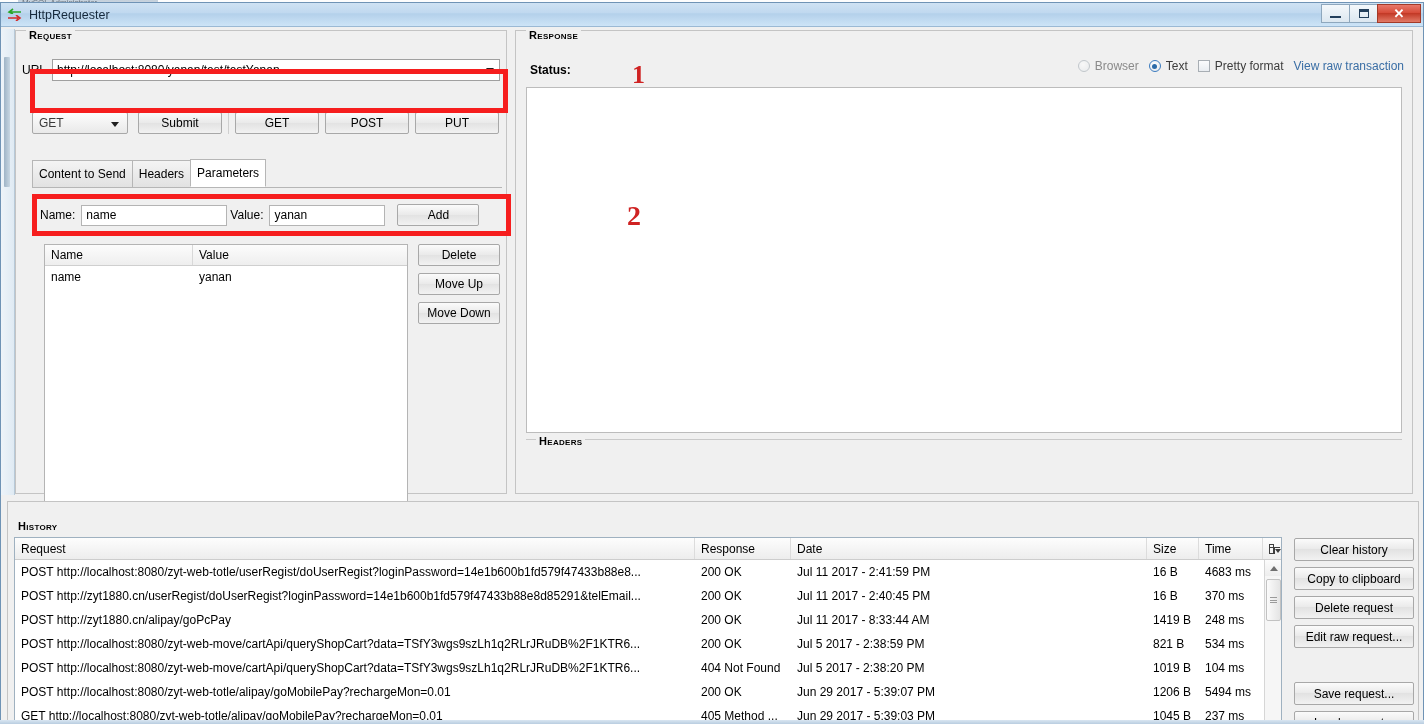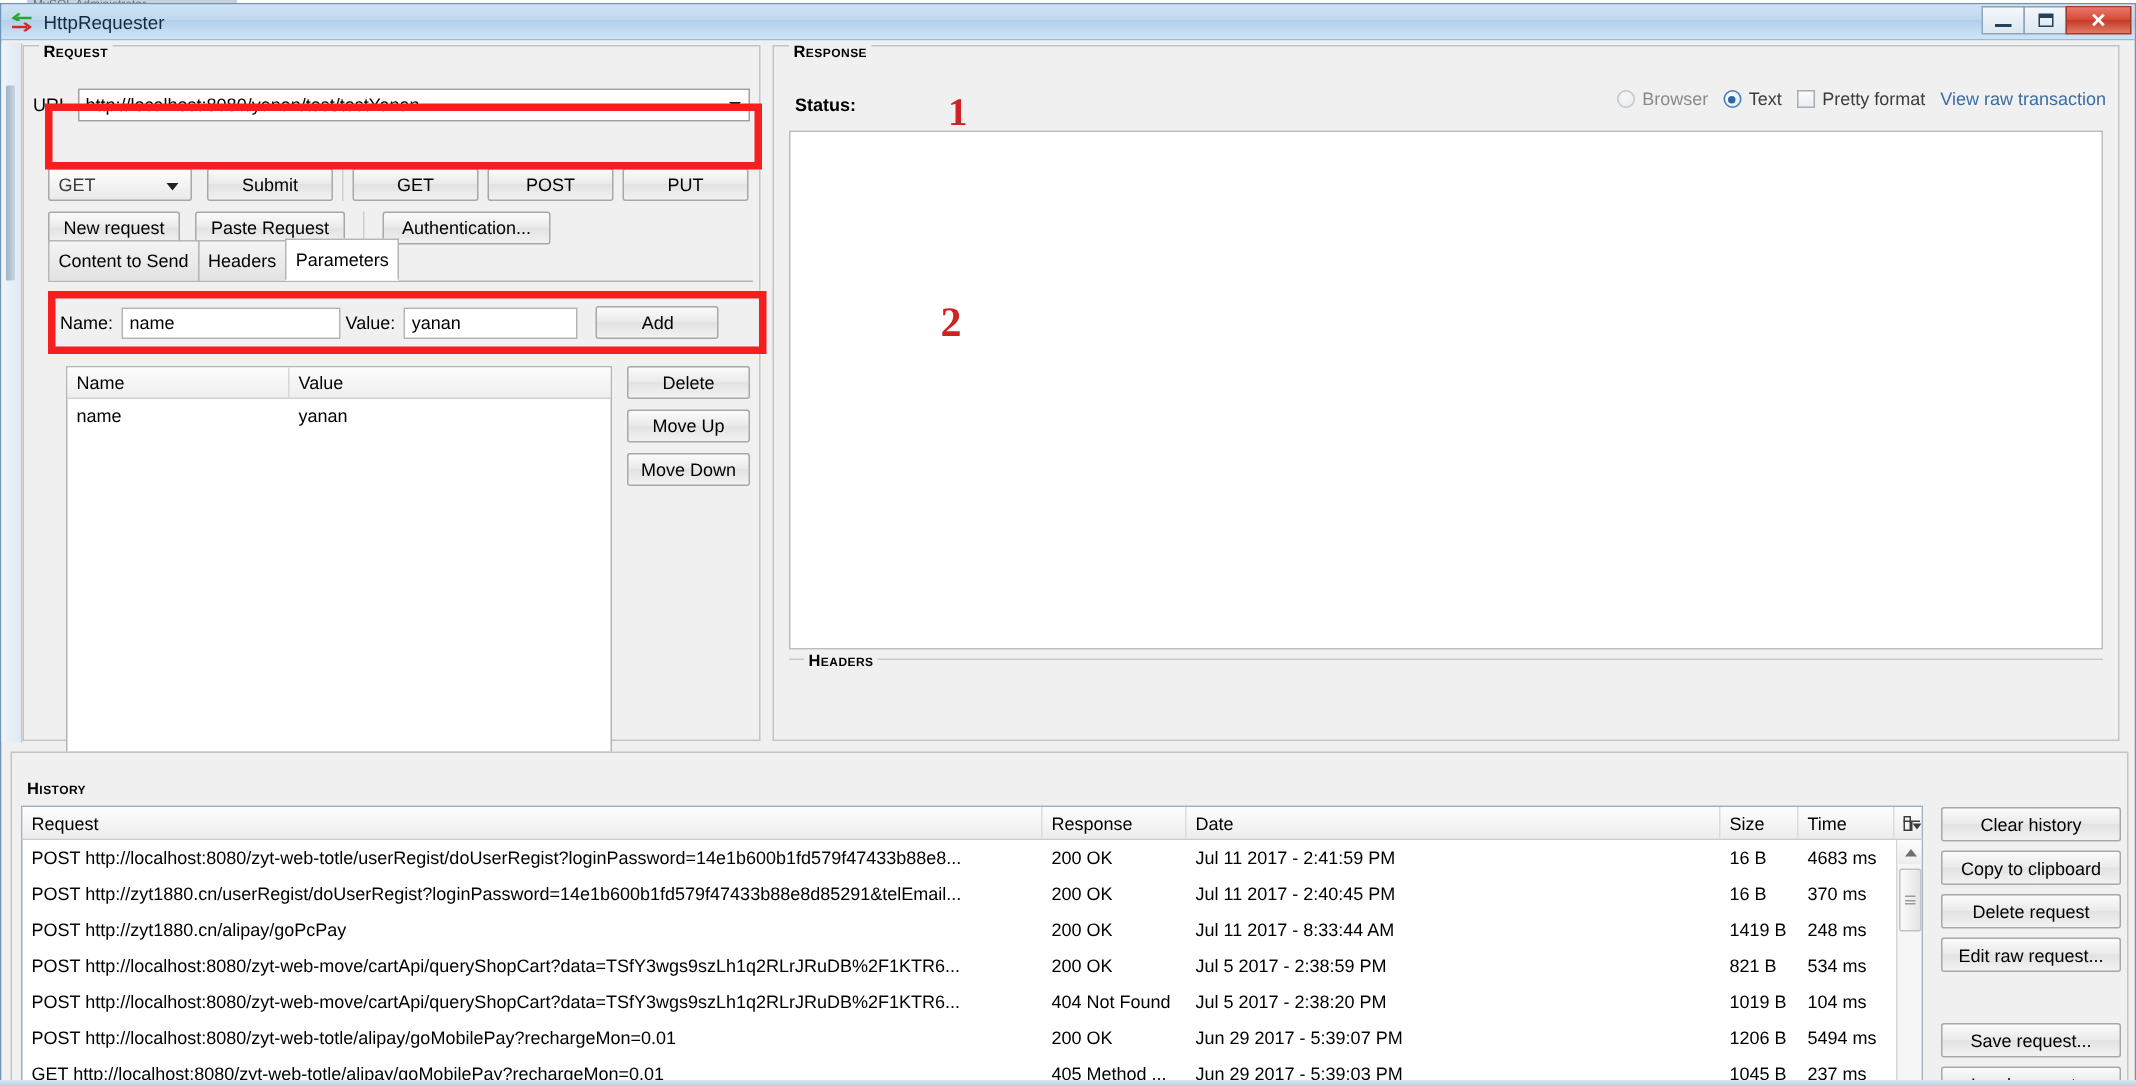--- a/index.html
+++ b/index.html
@@ -496,26 +496,20 @@
           <div style="width:10px"></div>
           <div class="btn" style="width:84px">Submit</div>
           <div class="sep-v"></div>
           <div class="btn" style="width:84px">GET</div>
           <div style="width:6px"></div>
           <div class="btn" style="width:84px">POST</div>
           <div style="width:6px"></div>
           <div class="btn" style="width:84px">PUT</div>
         </div>
 
-        <div class="row2">
-          <div class="btn" style="width:88px">New request</div>
-          <div class="btn" style="width:100px">Paste Request</div>
-          <div class="sep-v"></div>
-          <div class="btn" style="width:112px">Authentication...</div>
-        </div>
 
         <div class="tabs">
           <div class="tab">Content to Send</div>
           <div class="tab">Headers</div>
           <div class="tab active">Parameters</div>
         </div>
 
         <div class="param-entry">
           <span class="lbl">Name:</span>
           <input class="txt" style="width: 146px;" value="name">

